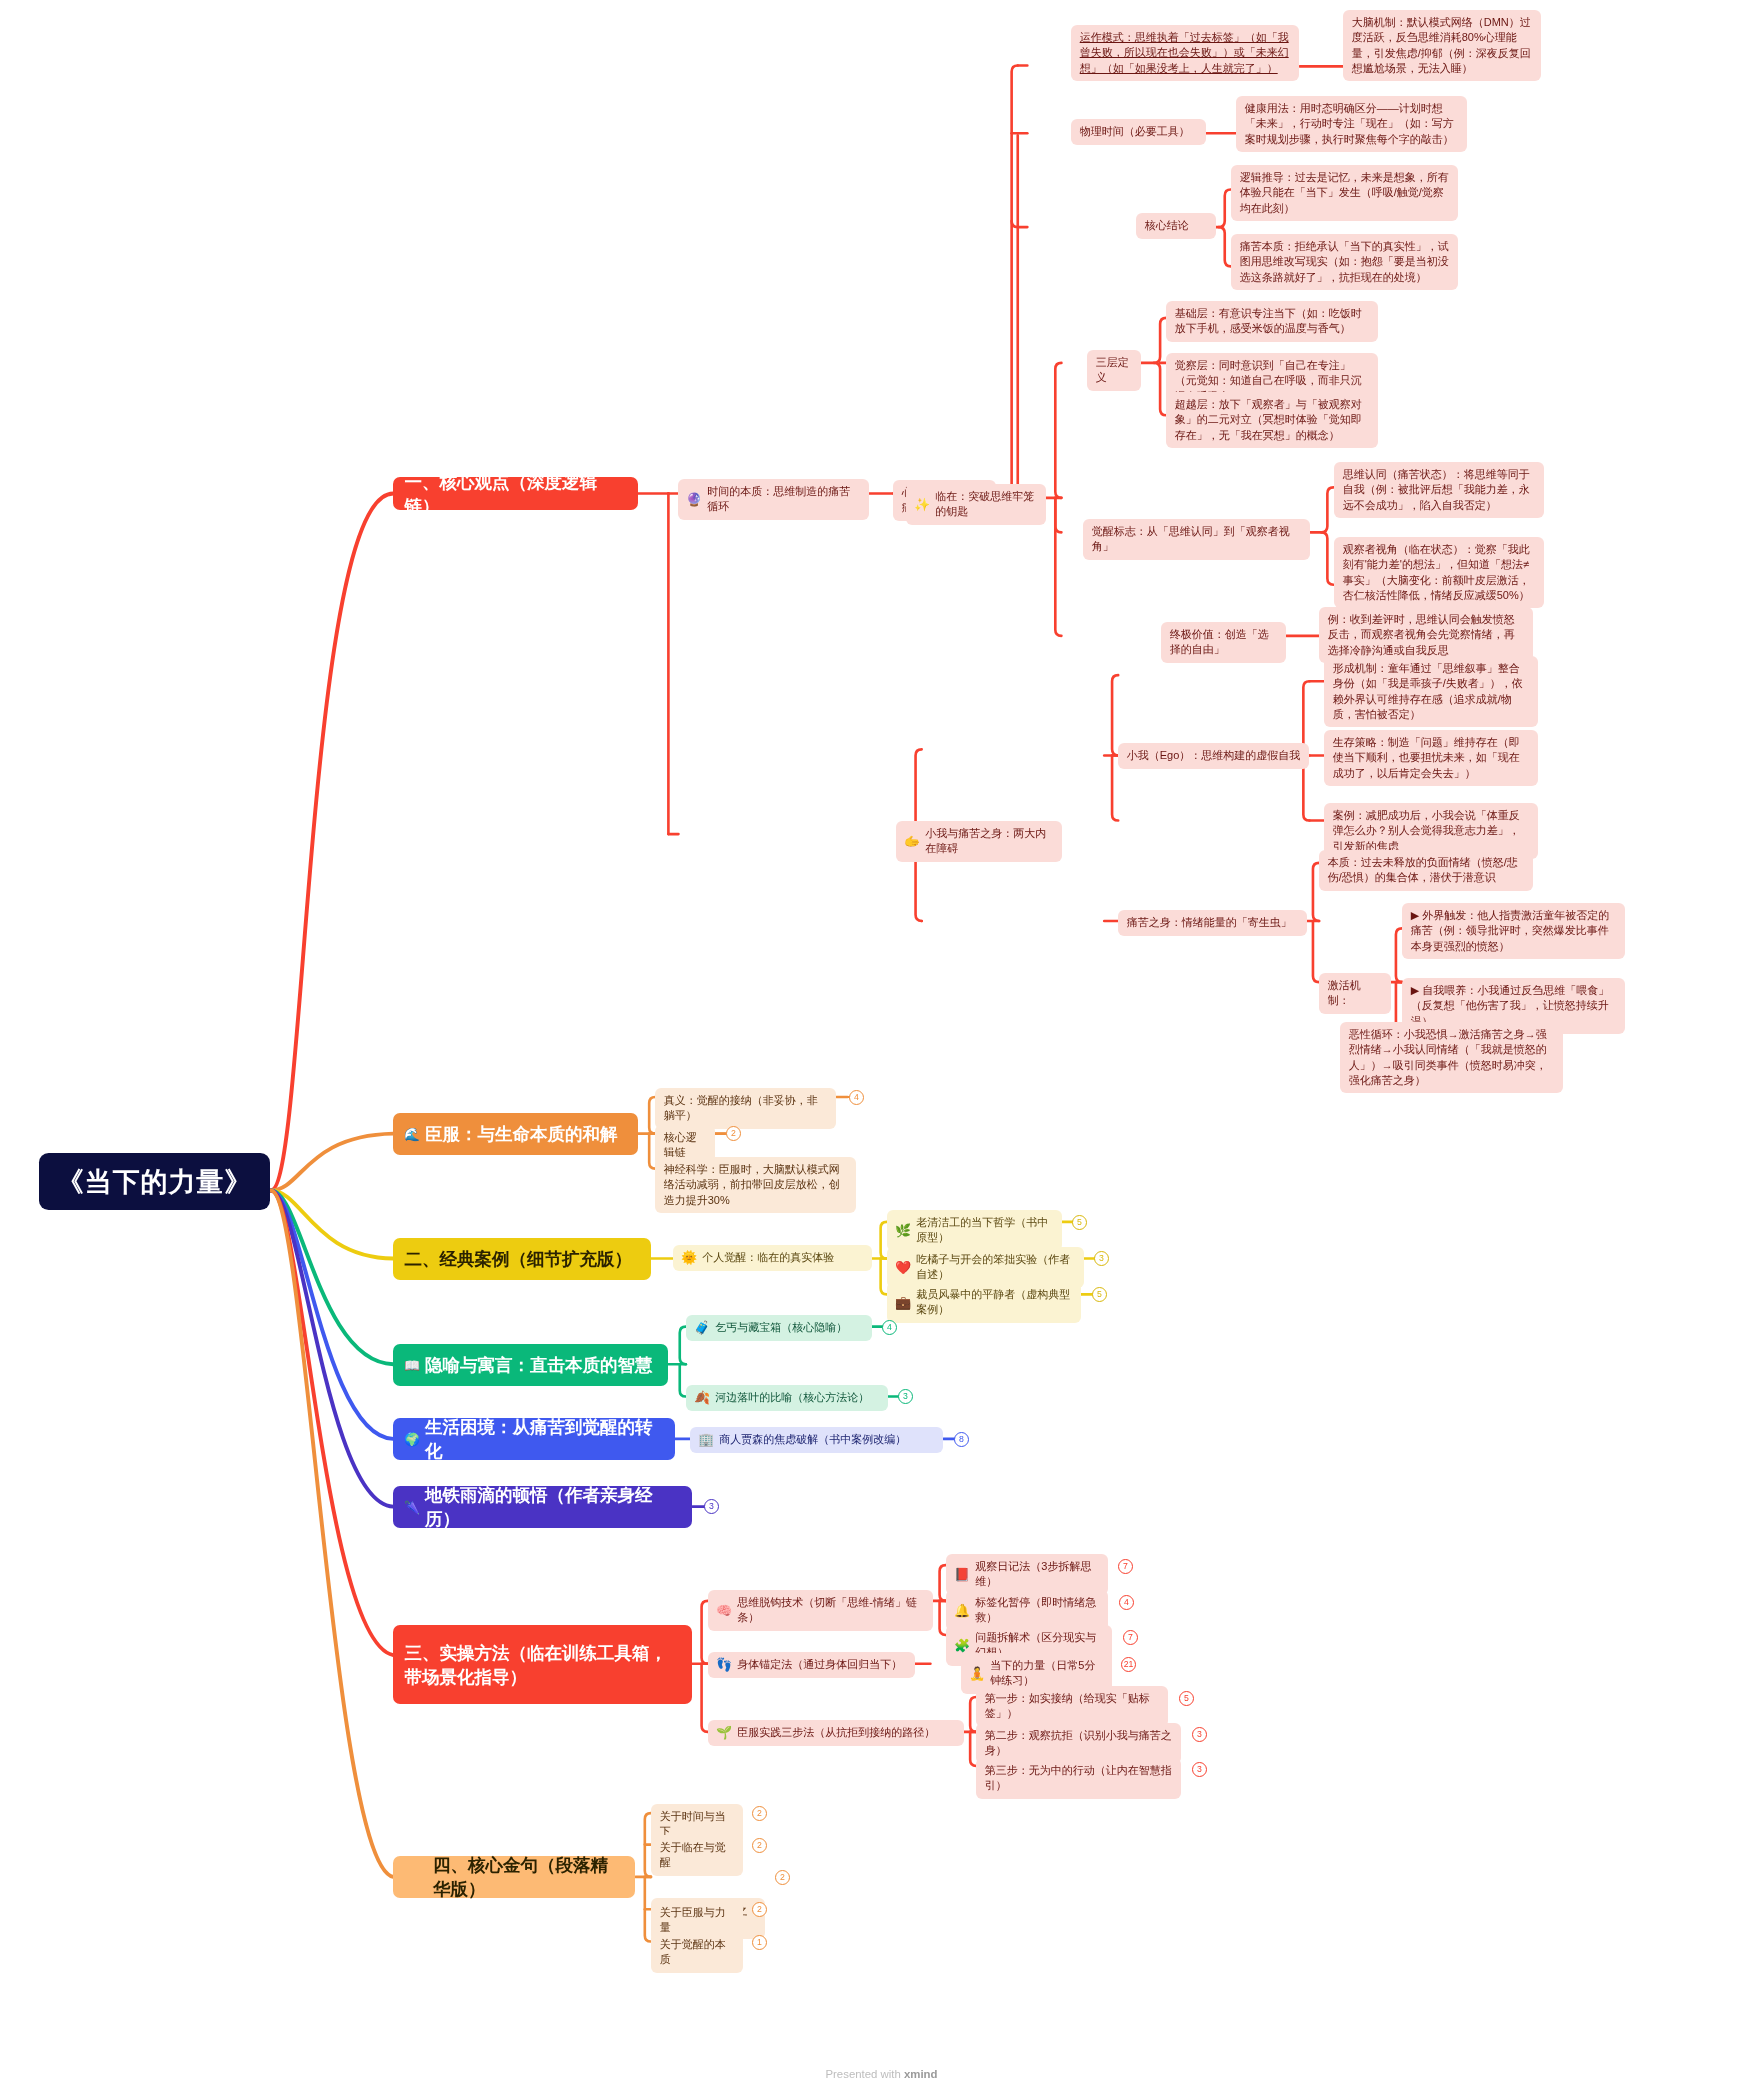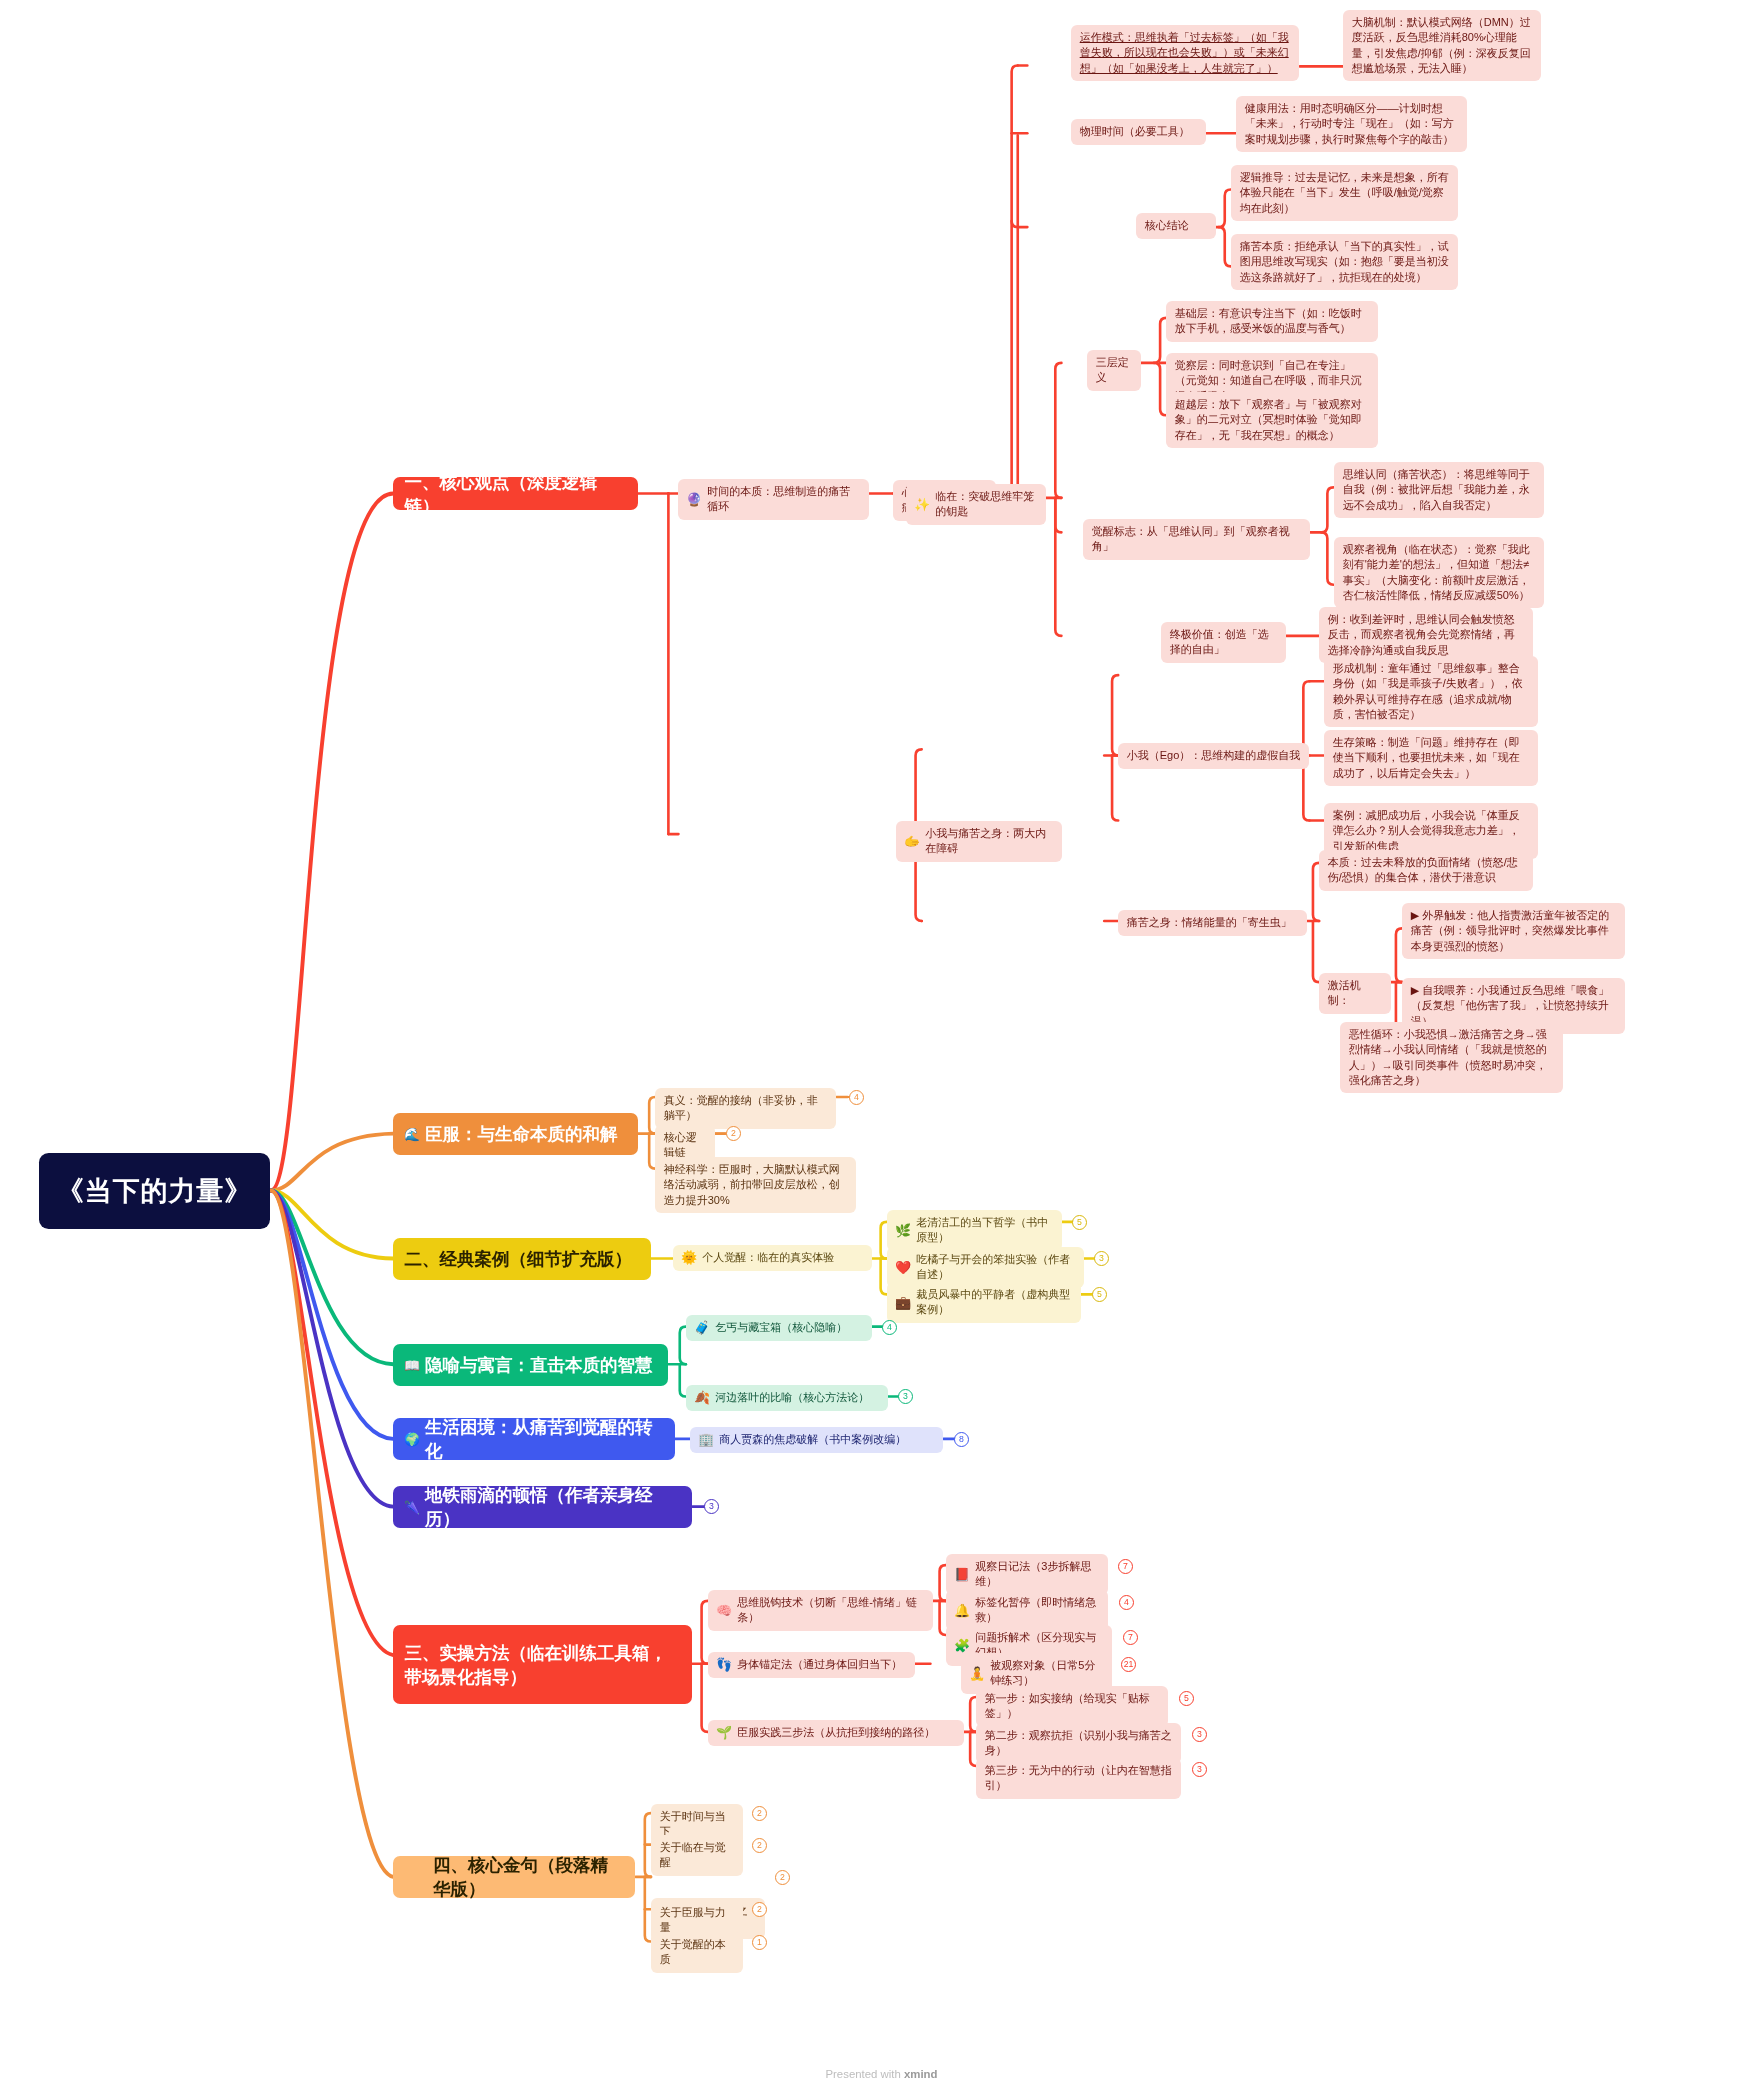--- a/index.html
+++ b/index.html
@@ -13,21 +13,21 @@
   }
   #canvas { position:absolute; inset:0; }
   svg.links { position:absolute; left:0; top:0; width:1763px; height:2097px; pointer-events:none; }
 
   .node { position:absolute; display:flex; align-items:center; border-radius:6.1px; }
   .node .ico { flex:0 0 auto; margin-right:4.4px; font-size:13px; line-height:1; }
   .node .txt { white-space:pre-wrap; }
 
   
   .root {
-    left:39px; top:1153px; width:231px; height:76px;
+    left:39px; top:1153px; width:231px; height:57px;
     background:#0c0f3f; border-radius:9.6px;
     justify-content:center;
     color:#ffffff; font-size:27px; font-weight:700; letter-spacing:0.9px;
   }
 
   
   .l1 { color:#fff; font-size:17.5px; font-weight:700; padding:7px 11.4px; border-radius:7px; }
   .l1.red    { background:#f8402f; }
   .l1.orange { background:#ef8f3c; }
   .l1.yellow { background:#edcc10; color:#2b2200; }
@@ -422,21 +422,21 @@
     <span class="txt">问题拆解术（区分现实与幻想）</span>
   </div>
   <div class="badge c-red" style="left:1123px; top:1630px;">7</div>
 
   <div class="node chip redbg" style="left:708px; top:1652px; width:207px;">
     <span class="ico">👣</span>
     <span class="txt">身体锚定法（通过身体回归当下）</span>
   </div>
   <div class="node chip redbg" style="left:961px; top:1653px; width:151px;">
     <span class="ico">🧘</span>
-    <span class="txt">被观察对象（日常5分钟练习）</span>
+    <span class="txt">当下的力量（日常5分钟练习）</span>
   </div>
   <div class="badge c-red" style="left:1121px; top:1657px;">21</div>
 
   <div class="node chip redbg" style="left:708px; top:1720px; width:256px;">
     <span class="ico">🌱</span>
     <span class="txt">臣服实践三步法（从抗拒到接纳的路径）</span>
   </div>
 
   <div class="node chip redbg" style="left:976px; top:1686px; width:192px;">
     <span class="txt">第一步：如实接纳（给现实「贴标签」）</span>

